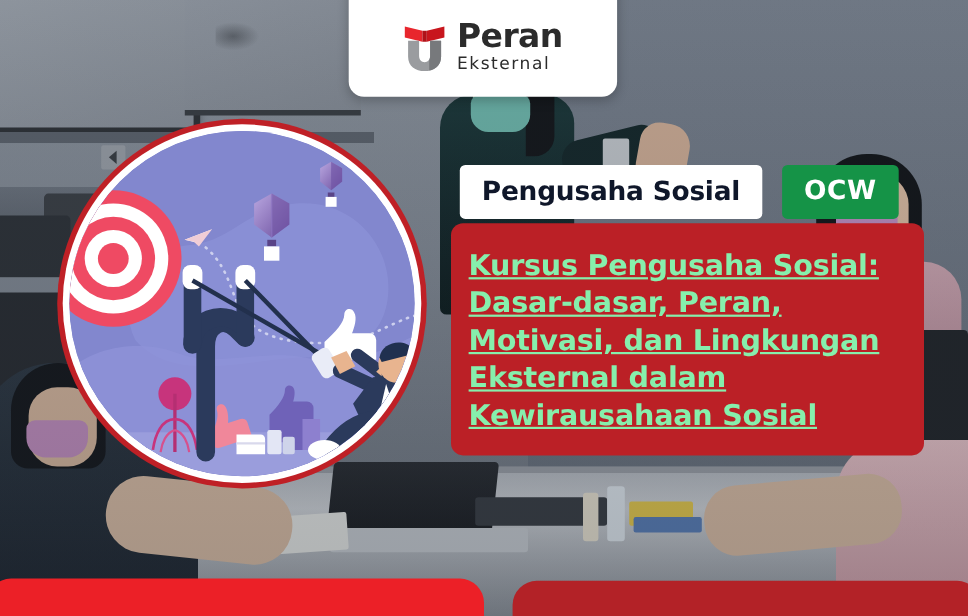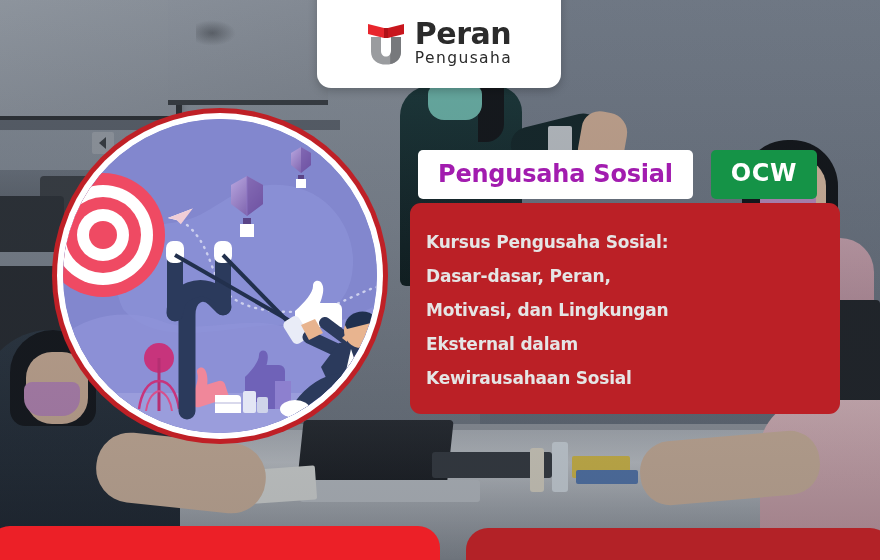--- a/index.html
+++ b/index.html
@@ -96,32 +96,32 @@
   .logo-text{display:flex;flex-direction:column;line-height:1;}
   .logo-t1{font-size:30px;font-weight:700;color:#2b2b2b;letter-spacing:-0.5px;
     font-family:"DejaVu Sans", sans-serif;}
   .logo-t2{font-size:15.5px;font-weight:400;color:#2b2b2b;letter-spacing:1.4px;margin-top:2px;
     font-family:"DejaVu Sans", sans-serif;}
 
   
   .badge-row{position:absolute;left:418px;top:150px;display:flex;align-items:stretch;gap:18px;}
   .badge-white{background:#ffffff;border-radius:5px;padding:9px 20px 10px 20px;
     display:flex;align-items:center;}
-  .badge-white span{color:#a21caf;font-size:24px;font-weight:700;letter-spacing:-0.2px;
+  .badge-white span{color:#0f172a;font-size:24px;font-weight:700;letter-spacing:-0.2px;
     font-family:"DejaVu Sans", sans-serif;}
   .badge-green{background:#159347;border-radius:5px;padding:9px 20px 12px 20px;
     display:flex;align-items:center;}
   .badge-green span{color:#ffffff;font-size:24px;font-weight:700;letter-spacing:0.6px;
     font-family:"DejaVu Sans", sans-serif;}
 
   
   .title-box{position:absolute;left:410px;top:203px;width:430px;height:211px;
     background:#bb2026;border-radius:11px;box-sizing:border-box;padding:22px 20px 0 16px;}
-  .title-box h1{margin:0;color:#e5e5e5;font-size:17px;line-height:34px;font-weight:700;
-    letter-spacing:-0.2px;font-family:"DejaVu Sans", sans-serif;white-space:pre-line;}
+  .title-box h1{margin:0;color:#86efac;font-size:26px;line-height:34px;font-weight:700;
+    letter-spacing:-0.2px;font-family:"DejaVu Sans", sans-serif;white-space:pre-line;text-decoration:underline;}
 
   
   .circle{position:absolute;left:52px;top:108px;width:336px;height:336px;border-radius:50%;
     background:#bf2026;padding:5px;box-sizing:border-box;}
   .circle-inner{width:100%;height:100%;border-radius:50%;background:#ffffff;padding:6px;box-sizing:border-box;}
   .illo{position:relative;width:100%;height:100%;border-radius:50%;overflow:hidden;background:#8287ce;}
   .illo svg{display:block;width:100%;height:100%;}
 
   
   .strip-left{position:absolute;left:-12px;top:526px;width:452px;height:40px;
@@ -188,21 +188,21 @@
         <svg viewBox="0 0 40 44" width="40" height="44" aria-hidden="true">
           <path d="M2 3 L18 7 L18 17 L2 13 Z" fill="#E8262D"></path>
           <path d="M38 3 L22 7 L22 17 L38 13 Z" fill="#C8161D"></path>
           <path d="M18 7 L22 7 L22 17 L18 17 Z" fill="#B01218"></path>
           <path d="M5 16 L15 16 L15 30 C15 33.5 17.2 35.6 20 35.6 C22.8 35.6 25 33.5 25 30 L25 16 L35 16 L35 30.5 C35 39 28.4 43.6 20 43.6 C11.6 43.6 5 39 5 30.5 Z" fill="#9A9C9F"></path>
           <path d="M25 16 L35 16 L35 30.5 C35 37.4 30.6 41.8 24.2 43.1 L24.2 33.6 C24.7 32.6 25 31.5 25 30 Z" fill="#77797C"></path>
         </svg>
       </span>
       <span class="logo-text">
         <span class="logo-t1">Peran</span>
-        <span class="logo-t2">Pengusaha</span>
+        <span class="logo-t2">Eksternal</span>
       </span>
     </div>
   </div>
 
   <div class="badge-row">
     <div class="badge-white">
       <span>Pengusaha Sosial</span>
     </div>
     <div class="badge-green">
       <span>OCW</span>

